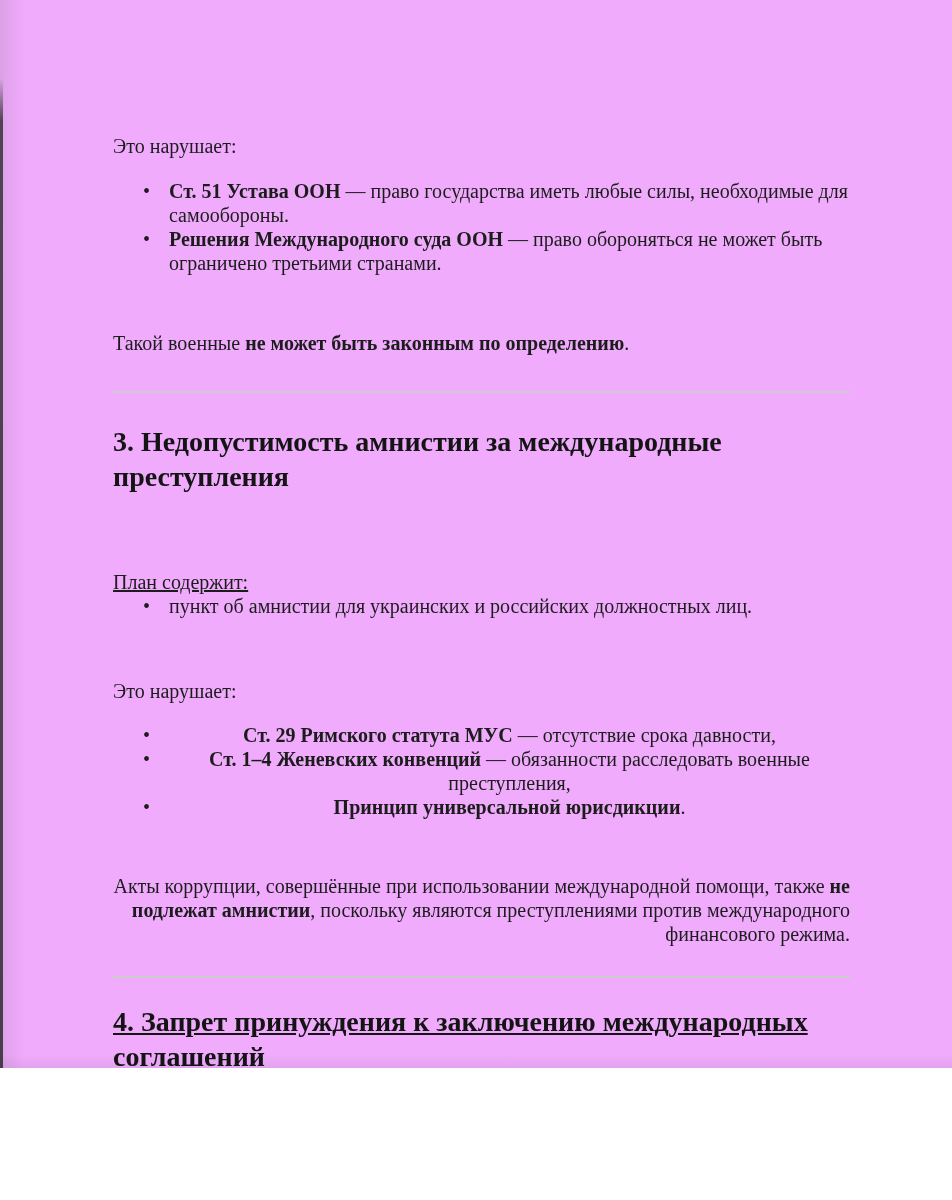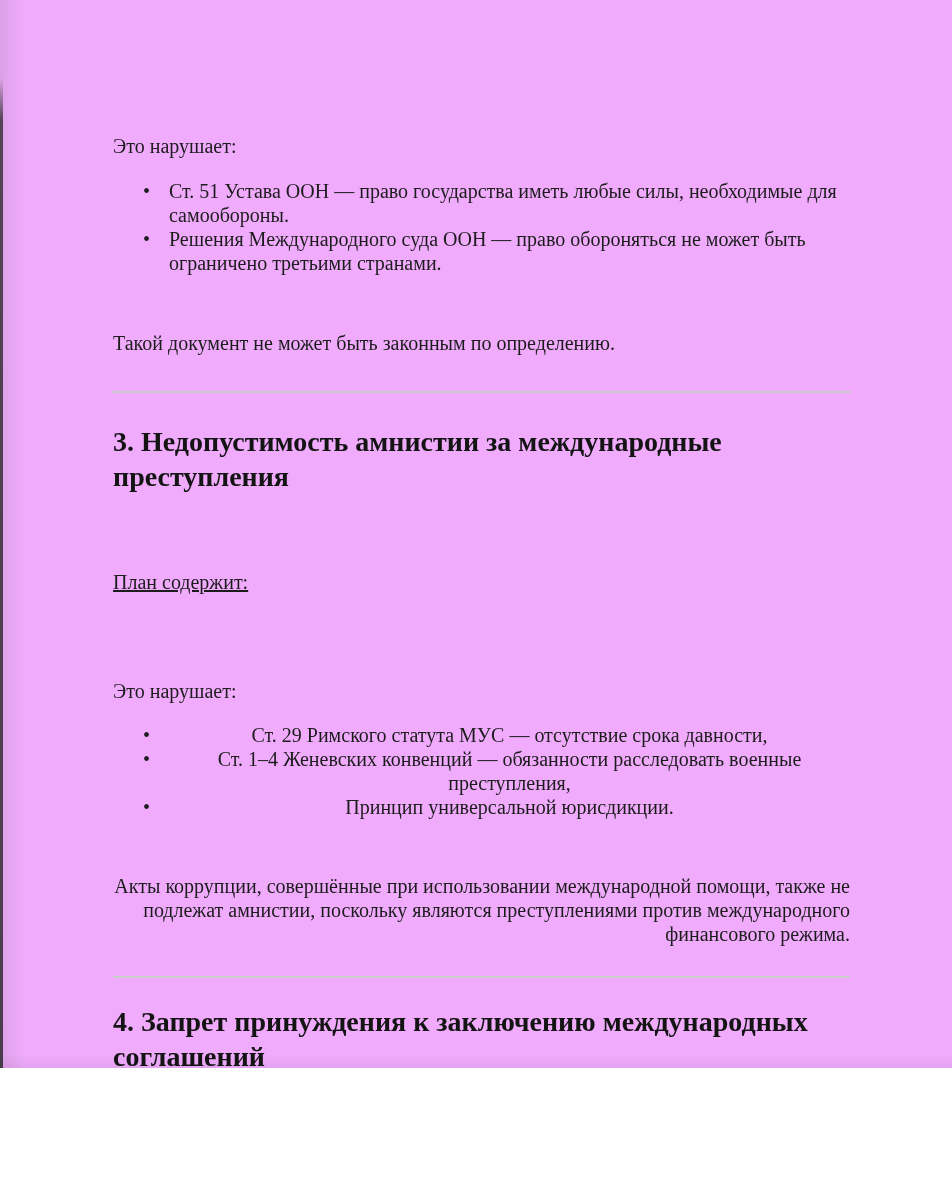--- a/index.html
+++ b/index.html
@@ -41,21 +41,21 @@
   .content {
     position: absolute;
     left: 113px; top: 0;
     width: 737px; height: 100%;
   }
   .content > * { position: absolute; left: 0; width: 737px; margin: 0; }
   .body {
     font-size: 20px;
     line-height: 24px;
   }
-  .b { font-weight: normal; }
+  .b { font-weight: bold; }
   ul.list {
     list-style: none;
     padding: 0;
   }
   ul.list li {
     position: relative;
     padding-left: 56px;
     font-size: 20px;
     line-height: 24px;
   }
@@ -91,21 +91,21 @@
   .pos-list1 { top: 179px; }
   .pos-para1 { top: 331px; }
   .pos-hr1   { top: 391px; }
   .pos-h3    { top: 424px; }
   .pos-lbl2  { top: 570px; text-decoration: underline; }
   .pos-list2 { top: 594px; }
   .pos-lbl3  { top: 679px; }
   .pos-list3 { top: 723px; text-align: center; }
   .pos-para2 { top: 874px; text-align: right; }
   .pos-hr2   { top: 976px; }
-  .pos-h4    { top: 1004px; }
+  .pos-h4    { top: 1004px; text-decoration: underline; }
 </style>
 </head>
 <body>
 
 <div class="screen">
 
   <div class="edge-shade"></div>
   <div class="edge-line"></div>
   <div class="bottom-shade"></div>
 
@@ -116,29 +116,34 @@
     <ul class="list pos-list1">
       <li>
         <span class="b">Ст. 51 Устава ООН</span><span> — право государства иметь любые силы, необходимые для самообороны.</span>
       </li>
       <li>
         <span class="b">Решения Международного суда ООН</span><span> — право обороняться не может быть ограничено третьими странами.</span>
       </li>
     </ul>
 
     <p class="body pos-para1">
-      <span>Такой документ </span><span class="b">не может быть законным по определению</span><span>.</span>
+      <span>Такой военные </span><span class="b">не может быть законным по определению</span><span>.</span>
     </p>
 
     <div class="rule pos-hr1"></div>
 
     <h2 class="heading pos-h3">3. Недопустимость амнистии за международные преступления</h2>
 
     <p class="body pos-lbl2">План содержит:</p>
 
+    <ul class="list pos-list2">
+      <li>
+        <span>пункт об амнистии для украинских и российских должностных лиц.</span>
+      </li>
+    </ul>
 
     <p class="body pos-lbl3">Это нарушает:</p>
 
     <ul class="list pos-list3">
       <li>
         <span class="b">Ст. 29 Римского статута МУС</span><span> — отсутствие срока давности,</span>
       </li>
       <li>
         <span class="b">Ст. 1–4 Женевских конвенций</span><span> — обязанности расследовать военные преступления,</span>
       </li>

